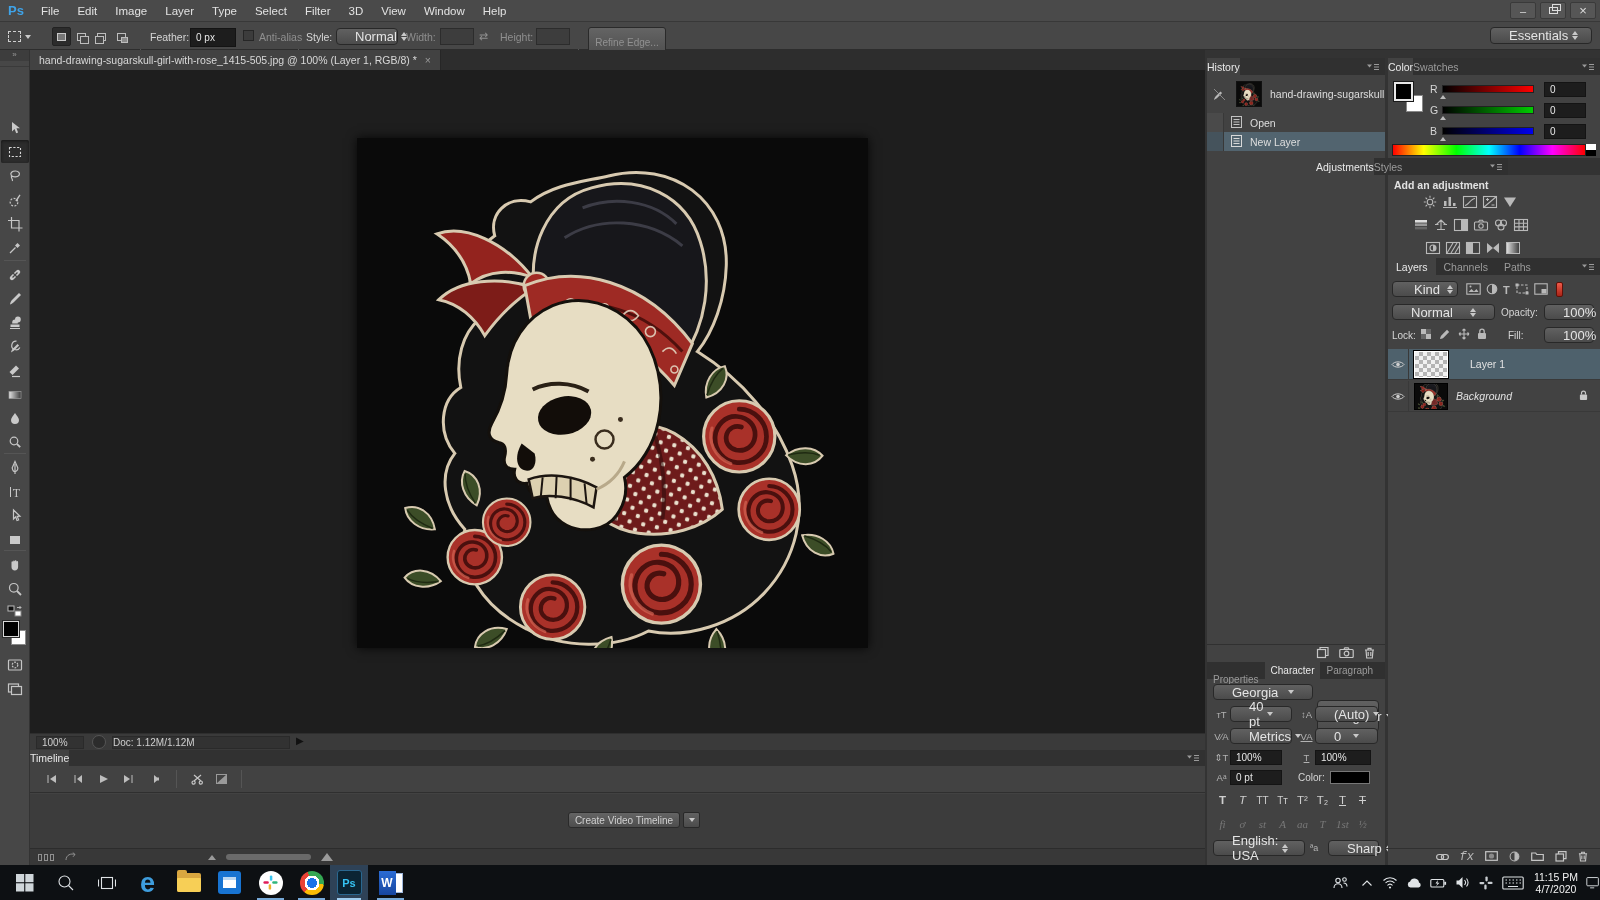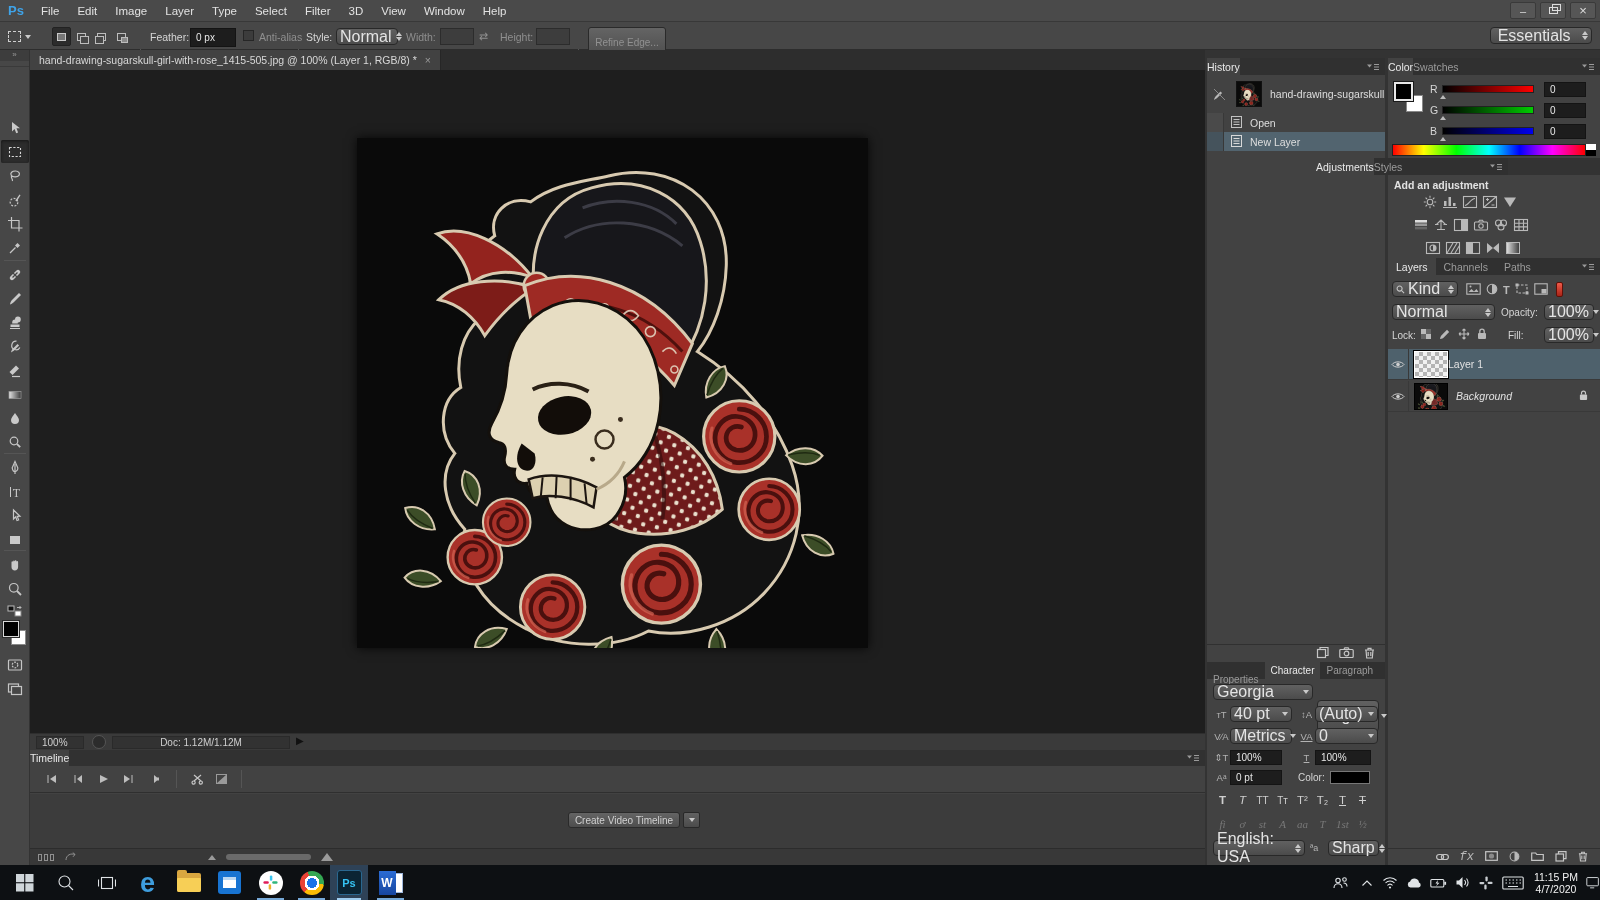--- a/index.html
+++ b/index.html
@@ -4,21 +4,21 @@
 <style>
 *{box-sizing:border-box;margin:0;padding:0}
 html,body{width:1600px;height:900px;overflow:hidden}
 body{font-family:"Liberation Sans",sans-serif;background:#333;font-size:11px;-webkit-font-smoothing:antialiased}
 .app{position:relative;width:1600px;height:900px;background:#454545;overflow:hidden}
 .abs{position:absolute}
 .lbl{font-size:10.5px;color:#d6d6d6;white-space:nowrap}
 .dim{color:#8f8f8f}
 .input{background:#1d1d1d;border:1px solid #141414;color:#e6e6e6;font-size:10px;display:flex;align-items:center;padding:0 5px;position:absolute}
 .input.dis{background:#3d3d3d;border-color:#2c2c2c}
-.combo{background:linear-gradient(#616161,#4b4b4b);border:1px solid #282828;border-radius:4px;color:#e4e4e4;font-size:16px;display:flex;align-items:center;padding:0 3px;position:absolute;height:17px}
+.combo{background:linear-gradient(#616161,#4b4b4b);border:1px solid #282828;border-radius:4px;color:#e4e4e4;font-size:13px;display:flex;align-items:center;padding:0 18px;position:absolute;height:17px}
 .tu{width:0;height:0;border-left:3px solid transparent;border-right:3px solid transparent;border-bottom:4px solid #c9c9c9}
 .td{width:0;height:0;border-left:3px solid transparent;border-right:3px solid transparent;border-top:4px solid #c9c9c9}
 .ud{margin-left:auto;display:flex;flex-direction:column;gap:1px;align-items:center;padding-left:4px}
 .ddbtn{background:linear-gradient(#616161,#4b4b4b);border:1px solid #282828;border-radius:2px;display:flex;align-items:center;justify-content:center;position:absolute}
 .btn{background:linear-gradient(#646464,#4d4d4d);border:1px solid #2a2a2a;border-radius:3px;color:#a8a8a8;font-size:10px;display:flex;align-items:center;justify-content:center;position:absolute}
 .titlebar{position:absolute;left:0;top:0;width:1600px;height:22px;background:#4a4a4a;border-bottom:1px solid #383838;display:flex;align-items:stretch}
 .menu-item{padding:0 9px;display:flex;align-items:center;color:#e2e2e2;font-size:11.5px}
 .optionsbar{position:absolute;left:0;top:22px;width:1600px;height:28px;background:#474747;border-bottom:1px solid #2d2d2d}
 .vline{position:absolute;top:27px;width:1px;height:18px;background:#3a3a3a;border-right:1px solid #555}
 .toolbar{position:absolute;left:0;top:50px;width:30px;height:815px;background:#474747;border-right:1px solid #333}
@@ -374,21 +374,21 @@
         </g>
       </svg>
     </div>
   </div>
 
   <div class="statusbar">
     <div class="abs" style="left:6px;top:2px;width:48px;height:13px;background:#323232;border:1px solid #2a2a2a;display:flex;align-items:center;padding:0 5px">
         <span>100%</span>
       </div>
     <span class="abs" style="left:62px;top:1px;width:14px;height:14px;border-radius:50%;background:#2c2c2c;border:1px solid #555"></span>
-    <div class="abs" style="left:82px;top:2px;width:178px;height:13px;background:#323232;border:1px solid #2a2a2a;display:flex;align-items:center;justify-content:center">
+    <div class="abs" style="left:82px;top:2px;width:178px;height:13px;background:#323232;border:1px solid #2a2a2a;display:flex;align-items:center;justify-content:flex-start">
         <span>Doc: 1.12M/1.12M</span>
       </div>
     <span class="abs" style="left:266px;top:1px;color:#111;font-size:10px">▶</span>
   </div>
 
   <div class="timeline">
     <div class="trow-tabs">
       <div class="ptab on" style="font-size:10.5px">Timeline</div>
       <span class="pmenu">
           <svg class="pm-svg" width="14" height="8" viewBox="0 0 14 8">
@@ -876,21 +876,21 @@
     </div>
 
   <div class="lrow sel" style="top:349px">
     <span class="eyec">
         <svg width="14" height="9" viewBox="0 0 14 9">
           <path d="M1 4.5C3.5 1 10.5 1 13 4.5 10.5 8 3.5 8 1 4.5Z" fill="none" stroke="#cfcfcf"></path>
           <circle cx="7" cy="4.5" r="1.8" fill="#cfcfcf"></circle>
         </svg>
       </span>
     <span class="checker" style="width:34px;height:27px;margin-left:5px;border:1px solid #fff;outline:1px solid #000;flex:none"></span>
-    <span style="margin-left:0">Layer 1</span>
+    <span style="margin-left:22px">Layer 1</span>
   </div>
   <div class="lrow" style="top:381px">
     <span class="eyec">
         <svg width="14" height="9" viewBox="0 0 14 9">
           <path d="M1 4.5C3.5 1 10.5 1 13 4.5 10.5 8 3.5 8 1 4.5Z" fill="none" stroke="#cfcfcf"></path>
           <circle cx="7" cy="4.5" r="1.8" fill="#cfcfcf"></circle>
         </svg>
       </span>
     <span style="width:34px;height:27px;margin-left:5px;border:1px solid #000;flex:none;overflow:hidden"><svg width="32" height="25" viewBox="0 0 512 511" preserveAspectRatio="xMidYMid slice">
           <use href="#artgroup"></use>

